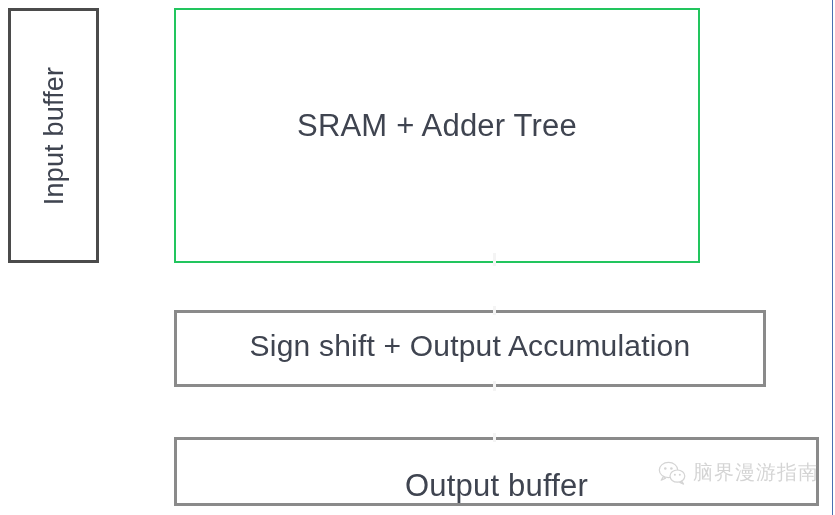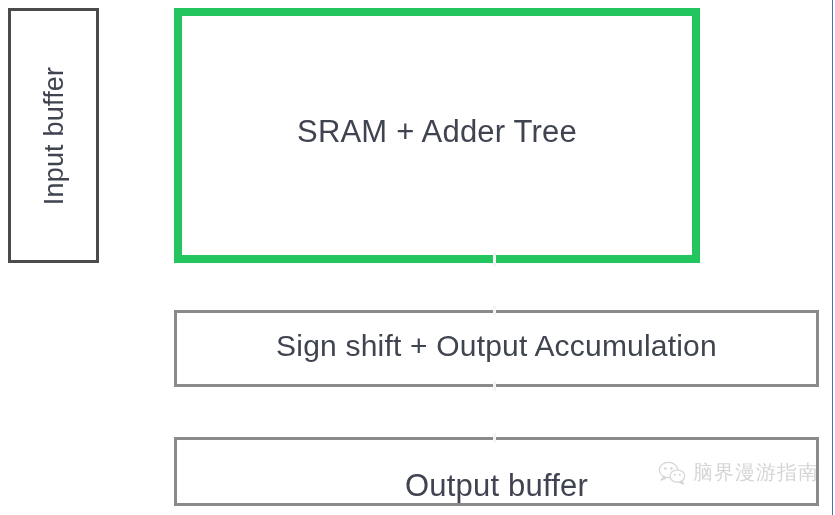--- a/index.html
+++ b/index.html
@@ -48,37 +48,37 @@
     font-size: 27px;
     font-weight: 400;
   }
 
   
   #sram-adder-tree {
     left: 174px;
     top: 8px;
     width: 526px;
     height: 255px;
-    border: 8px solid #22c55e;
+    border: 2px solid #22c55e;
   }
   #sram-adder-tree .block-label {
     position: absolute;
     left: 0;
     right: 0;
     top: 98px;
     text-align: center;
     font-size: 31px;
     font-weight: 400;
   }
 
   
   #sign-shift {
     left: 174px;
     top: 310px;
-    width: 645px;
+    width: 592px;
     height: 77px;
     border: 3px solid #8a8a8a;
   }
   #sign-shift .block-label {
     position: absolute;
     left: 0;
     right: 0;
     top: 16px;
     text-align: center;
     font-size: 30px;

